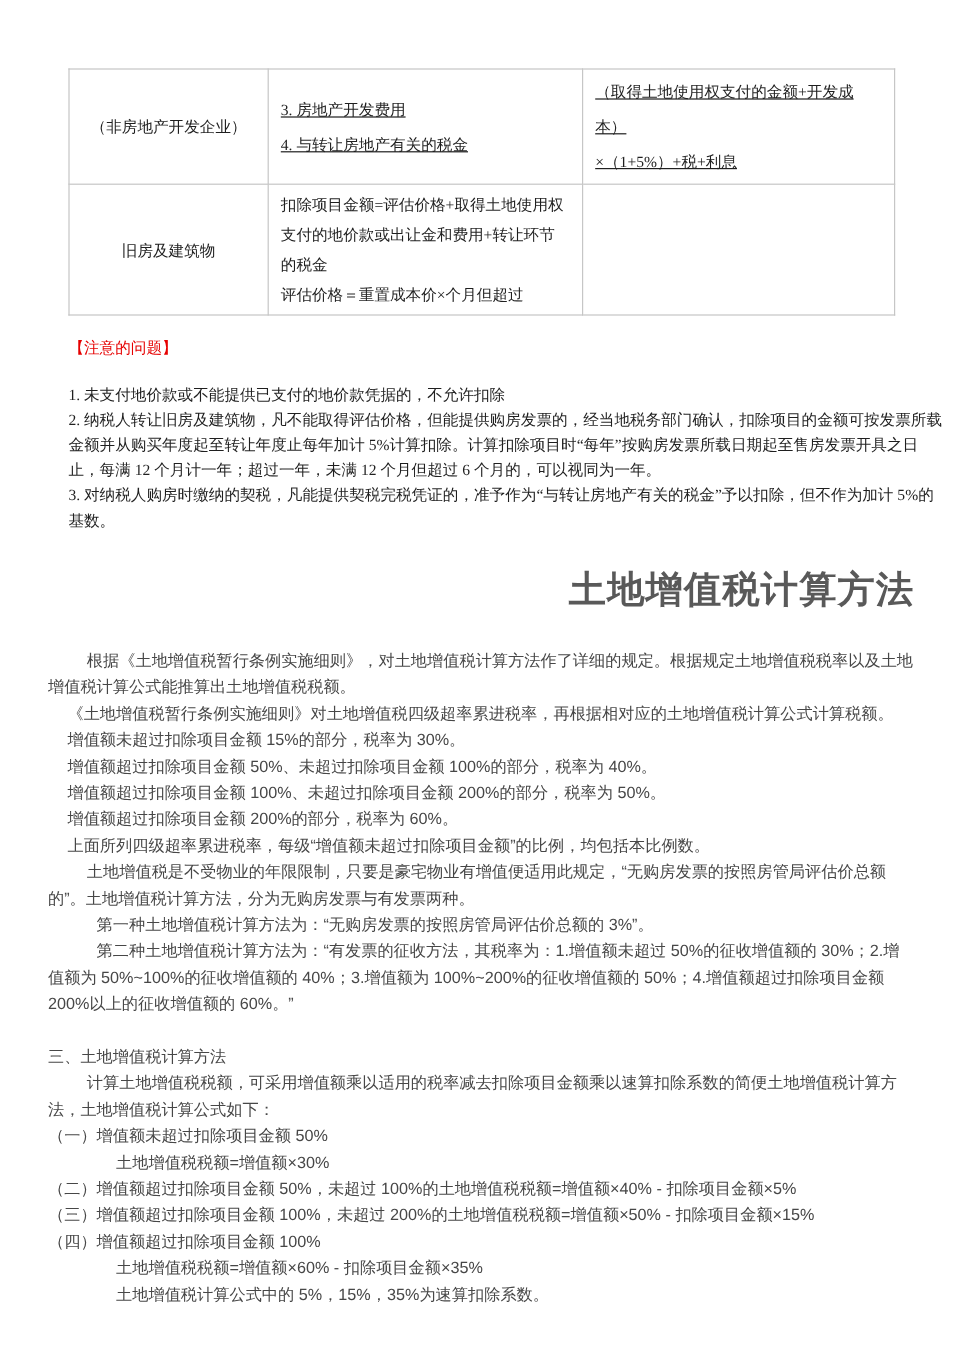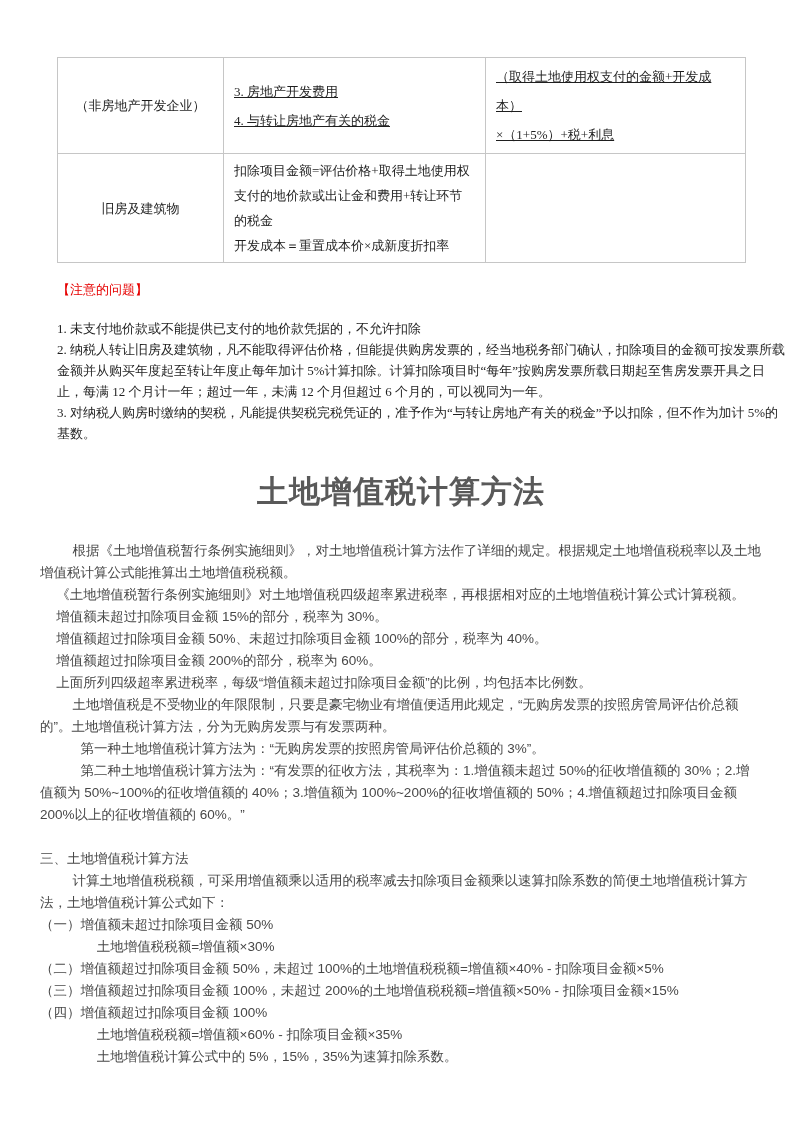--- a/index.html
+++ b/index.html
@@ -50,21 +50,21 @@
   .note-line{margin:0;}
   
   .article{
     margin:0 38px 0 40px;
     font-family:"Liberation Sans",sans-serif;
     color:var(--article-text);
     font-size:13.5px;
     line-height:22px;
   }
   .article-title{
-    text-align:center;
+    text-align:right;
     font-size:31px;
     font-weight:700;
     color:var(--title-gray);
     margin:37px 0 37px 0;
     letter-spacing:1px;
   }
   .p-sec{text-indent:0;}
   .p-plain{text-indent:0;}
   .p-b1{text-indent:1.2em;}
   .p-b2{text-indent:2.4em;}
@@ -93,21 +93,21 @@
           </td>
         <td class="cell-top">
             <div>（取得土地使用权支付的金额+开发成本）</div>
             <div>×（1+5%）+税+利息</div>
           </td>
       </tr>
       <tr class="r2">
         <td class="cell-label">旧房及建筑物</td>
         <td>
             <div>扣除项目金额=评估价格+取得土地使用权支付的地价款或出让金和费用+转让环节的税金</div>
-            <div>开发成本＝重置成本价×成新度折扣率</div>
+            <div>评估价格＝重置成本价×个月但超过</div>
           </td>
         <td></td>
       </tr>
     </tbody>
   </table>
 
   <div class="notice">
     <div class="notice-heading">【注意的问题】</div>
     <div>
         <div class="note-line">1. 未支付地价款或不能提供已支付的地价款凭据的，不允许扣除</div>
@@ -118,20 +118,21 @@
 
 </div>
 
 <div class="article">
   <div class="article-title">土地增值税计算方法</div>
   <div>
       <div class="p-b2">根据《土地增值税暂行条例实施细则》，对土地增值税计算方法作了详细的规定。根据规定土地增值税税率以及土地增值税计算公式能推算出土地增值税税额。</div>
       <div class="p-b1">《土地增值税暂行条例实施细则》对土地增值税四级超率累进税率，再根据相对应的土地增值税计算公式计算税额。</div>
       <div class="p-b1">增值额未超过扣除项目金额 15%的部分，税率为 30%。</div>
       <div class="p-b1">增值额超过扣除项目金额 50%、未超过扣除项目金额 100%的部分，税率为 40%。</div>
+      <div class="p-b1">增值额超过扣除项目金额 100%、未超过扣除项目金额 200%的部分，税率为 50%。</div>
       <div class="p-b1">增值额超过扣除项目金额 200%的部分，税率为 60%。</div>
       <div class="p-b1">上面所列四级超率累进税率，每级“增值额未超过扣除项目金额”的比例，均包括本比例数。</div>
       <div class="p-b2">土地增值税是不受物业的年限限制，只要是豪宅物业有增值便适用此规定，“无购房发票的按照房管局评估价总额的”。土地增值税计算方法，分为无购房发票与有发票两种。</div>
       <div class="p-sub">第一种土地增值税计算方法为：“无购房发票的按照房管局评估价总额的 3%”。</div>
       <div class="p-sub">第二种土地增值税计算方法为：“有发票的征收方法，其税率为：1.增值额未超过 50%的征收增值额的 30%；2.增值额为 50%~100%的征收增值额的 40%；3.增值额为 100%~200%的征收增值额的 50%；4.增值额超过扣除项目金额 200%以上的征收增值额的 60%。”</div>
       <div class="sp"></div>
       <div class="p-sec">三、土地增值税计算方法</div>
       <div class="p-b2">计算土地增值税税额，可采用增值额乘以适用的税率减去扣除项目金额乘以速算扣除系数的简便土地增值税计算方法，土地增值税计算公式如下：</div>
       <div class="p-plain">（一）增值额未超过扣除项目金额 50%</div>
       <div class="p-f">土地增值税税额=增值额×30%</div>

